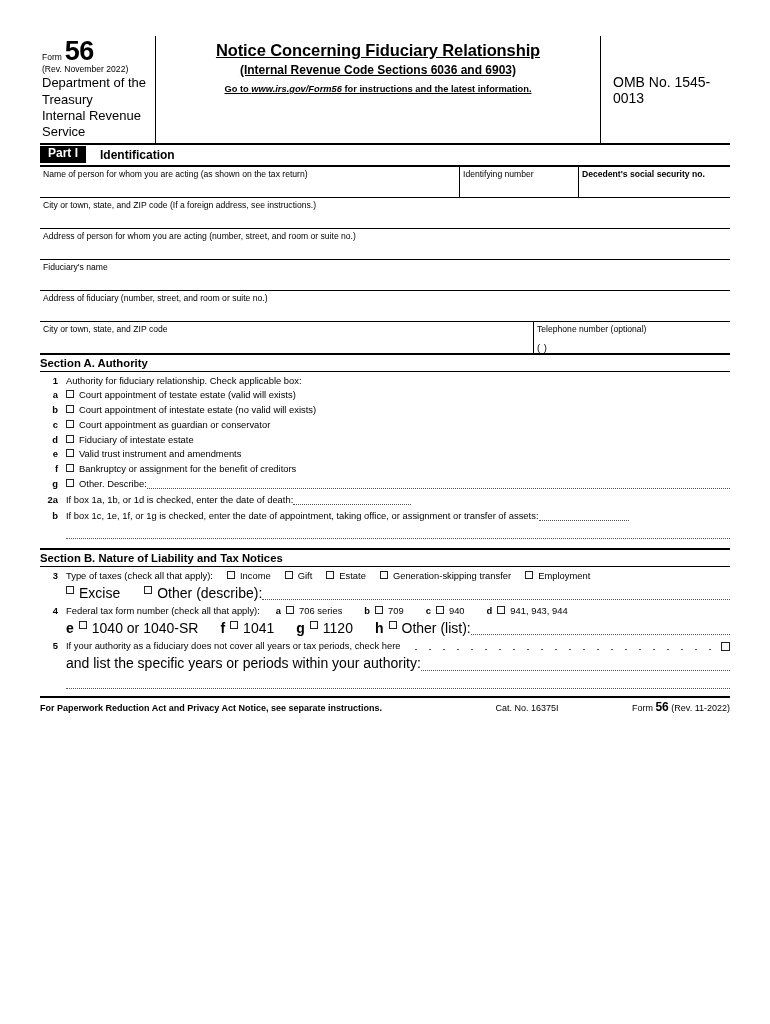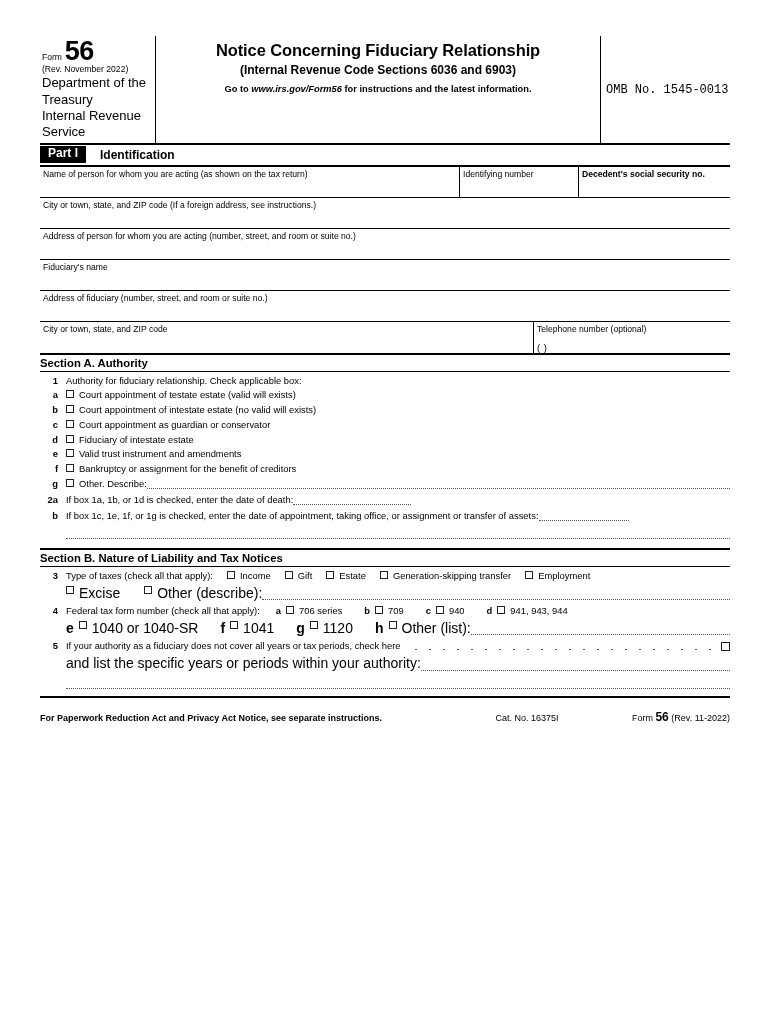--- a/index.html
+++ b/index.html
@@ -65,20 +65,21 @@
   }
   .dept-line {
     font-size: 13px;
     line-height: 1.25;
   }
   .head-mid {
     flex: 1 1 auto;
     padding: 5px 6px 4px 6px;
     text-align: center;
     box-sizing: border-box;
+    text-decoration: underline;
   }
   .main-title {
     font-size: 16.5px;
     font-weight: bold;
     letter-spacing: -0.1px;
     line-height: 1.15;
     margin-bottom: 3px;
   }
   .sub-title {
     font-size: 12px;
@@ -91,24 +92,23 @@
   }
   .goto-line i {
     font-style: italic;
   }
   .head-right {
     width: 130px;
     flex: 0 0 130px;
     border-left: 1.2px solid #000;
     display: flex;
     align-items: center;
-    padding-left: 5px;
-    box-sizing: border-box;
-    font-size: 12px;
-    font-family: Liberation Mono, monospace;
+    padding-left: 12px;
+    box-sizing: border-box;
+    font-size: 14px;
   }
 
   
   .part-banner {
     display: flex;
     align-items: center;
     padding: 1px 0 2px 0;
     border-bottom: 2.5px solid #000;
   }
   .part-tag {
@@ -251,21 +251,21 @@
     padding-top: 3px;
     margin-left: 26px;
   }
 
   
   .foot {
     border-top: 2.5px solid #000;
     display: flex;
     align-items: baseline;
     font-size: 9px;
-    padding-top: 12px;
+    padding-top: 2px;
     margin-top: 7px;
   }
   .foot-left {
     font-weight: bold;
     flex: 0 0 auto;
   }
   .foot-cat {
     flex: 1 1 auto;
     text-align: center;
     font-weight: normal;

